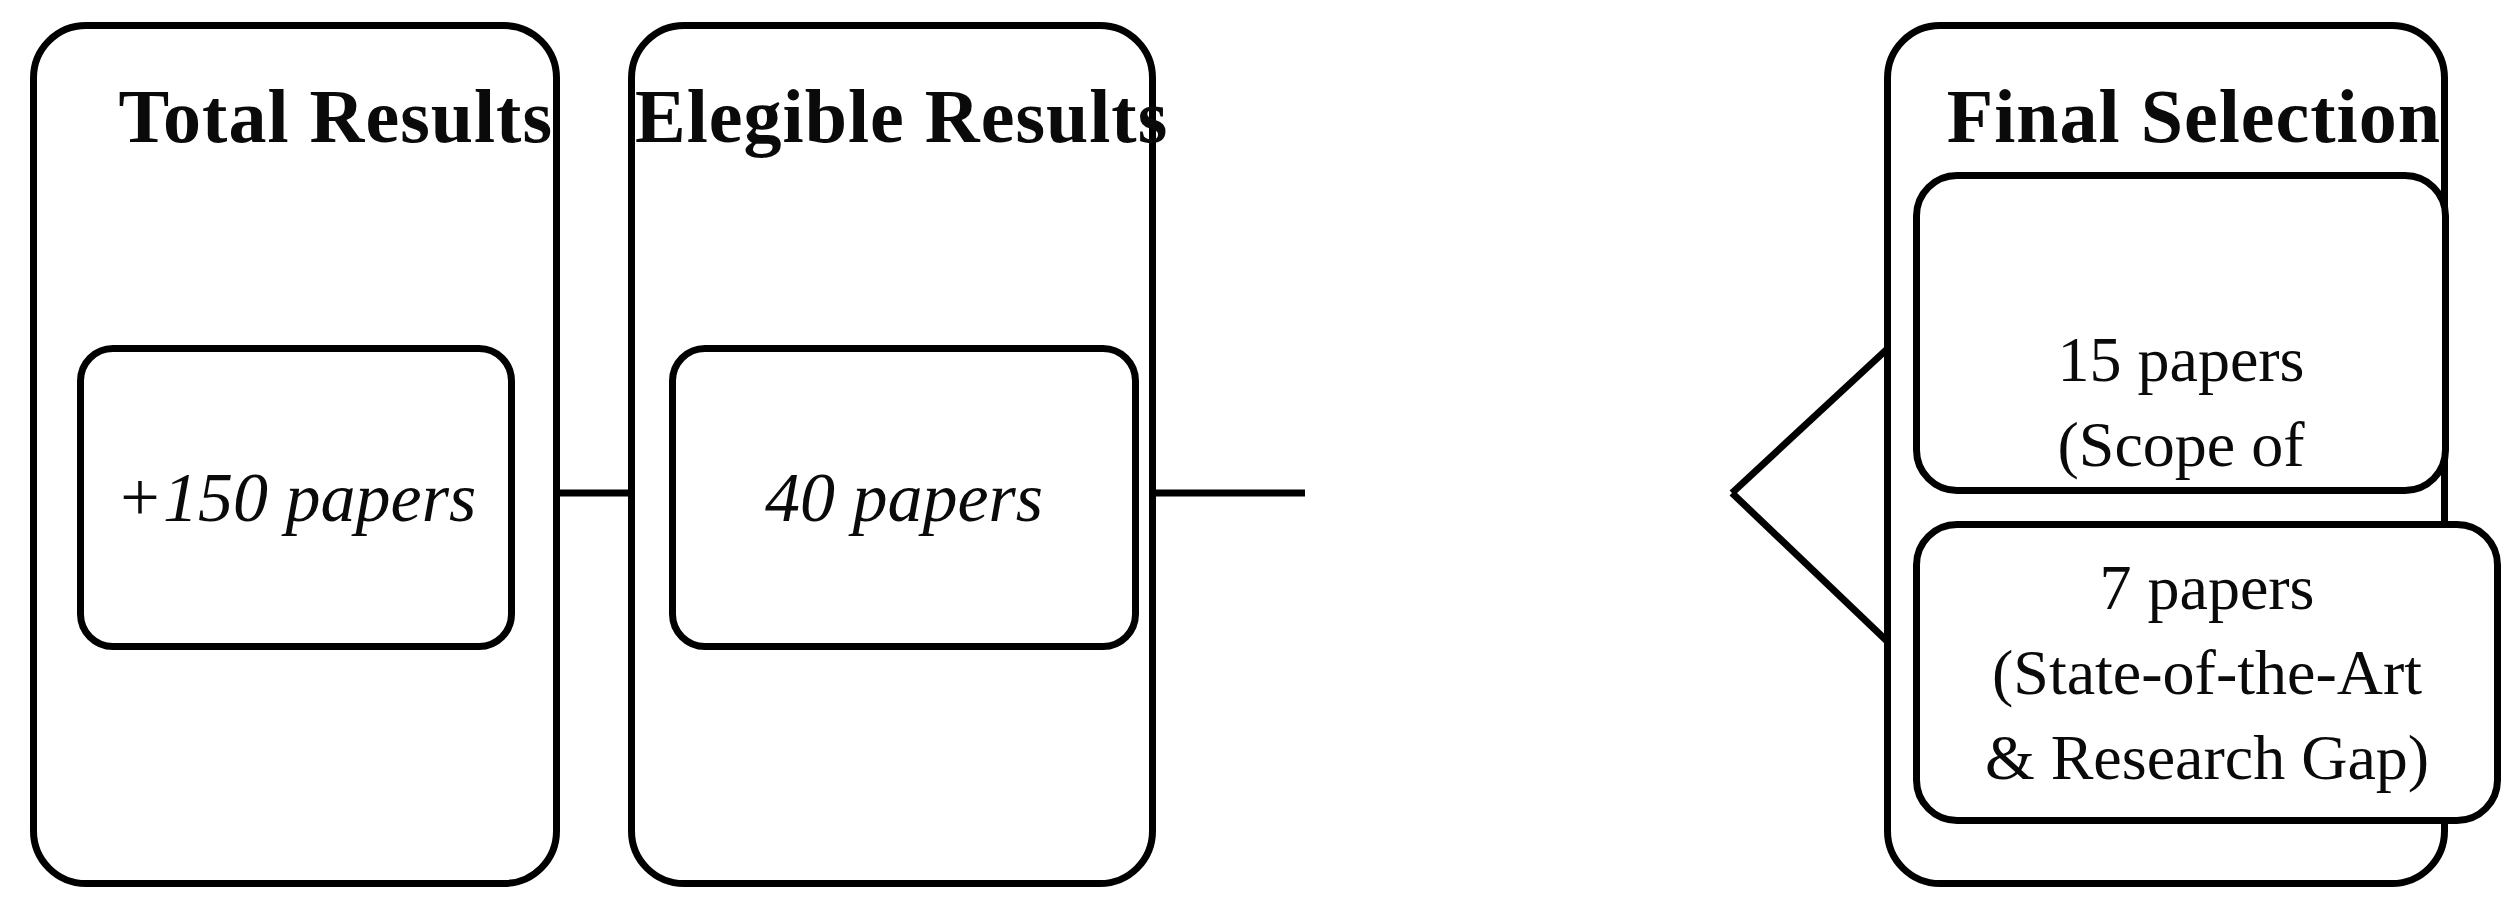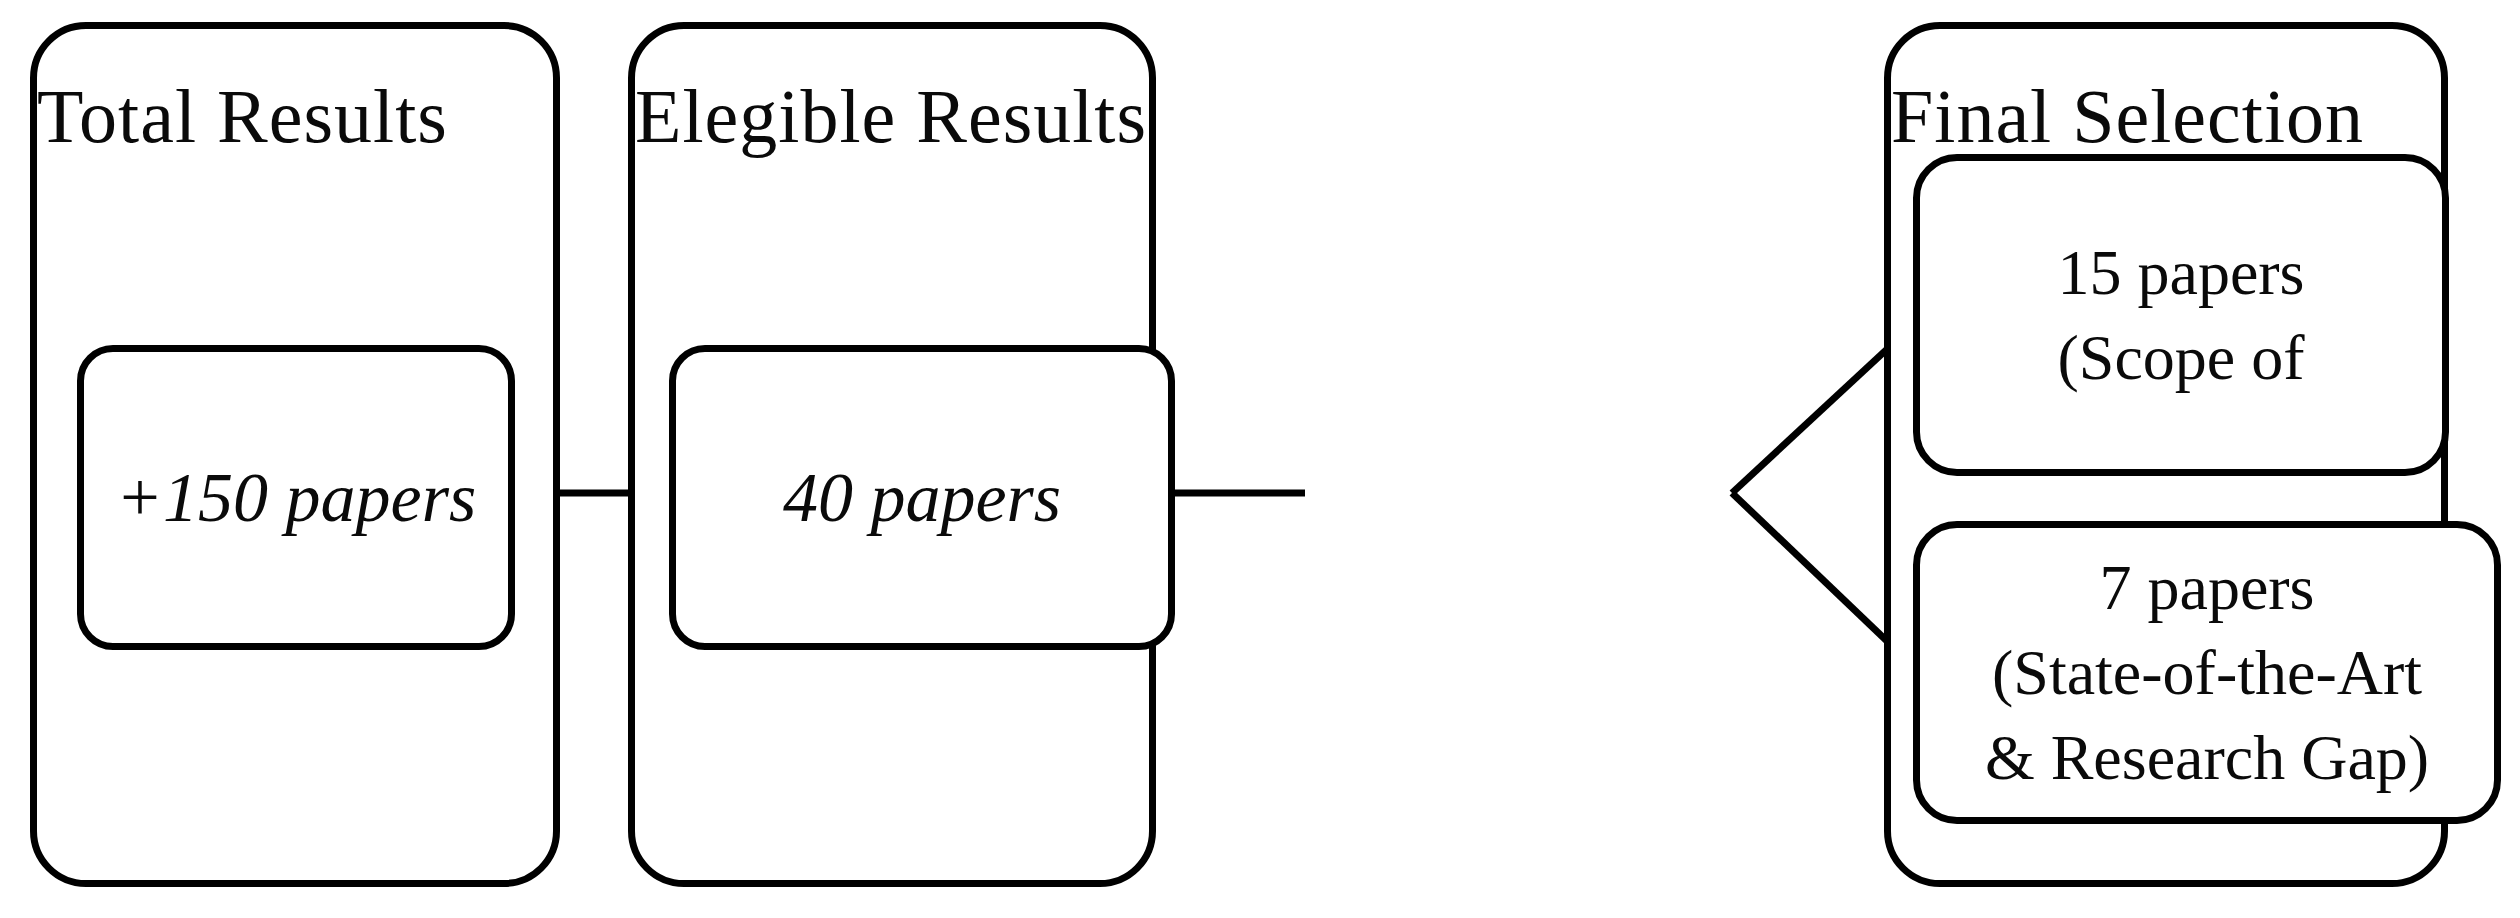--- a/index.html
+++ b/index.html
@@ -24,25 +24,26 @@
     position: absolute;
     top: 22px; height: 865px;
     background: #ffffff;
     border: 7px solid #000000;
     border-radius: 56px;
     box-sizing: border-box;
   }
   .stage-title {
     position: absolute;
     top: 42px; left: 0; right: 0;
-    text-align: left;
+    text-align: right;
     font-size: 76px;
     line-height: 1.2;
     white-space: nowrap;
     letter-spacing: 1px;
+    font-weight: bold;
   }
   .node {
     position: absolute;
     background: #ffffff;
     border: 7px solid #000000;
     box-sizing: border-box;
     display: flex;
     flex-direction: column;
     align-items: center;
     justify-content: center;
@@ -52,25 +53,25 @@
 
   
   .s1 { left: 30px;   width: 530px; }
   .s2 { left: 628px;  width: 528px; }
   .s3 { left: 1260px; width: 534px; }
   .s4 { left: 1884px; width: 564px; }
 
   
   .node-mid { top: 316px; height: 305px; border-radius: 36px; font-style: italic; }
   .n1 { left: 40px; width: 438px; }
-  .n2 { left: 34px; width: 506px; justify-content: center; }
+  .n2 { left: 34px; width: 470px; justify-content: center; }
   .n3 { left: 35px; width: 443px; }
 
   
-  .n4a { left: 22px; top: 125px; width: 536px; height: 322px; border-radius: 44px; }
+  .n4a { left: 22px; top: 143px; width: 536px; height: 322px; border-radius: 44px; justify-content: flex-end; }
   .n4b { left: 22px; top: 492px; width: 588px; height: 303px; border-radius: 44px; text-align: right; }
   .n4a .line, .n4b .line { font-size: 64px; line-height: 1.33; }
 </style>
 </head>
 <body>
 
 <div class="canvas">
 
   <svg class="connectors" viewBox="0 0 2520 918" aria-hidden="true">
     <line x1="505" y1="493" x2="700" y2="493"></line>

